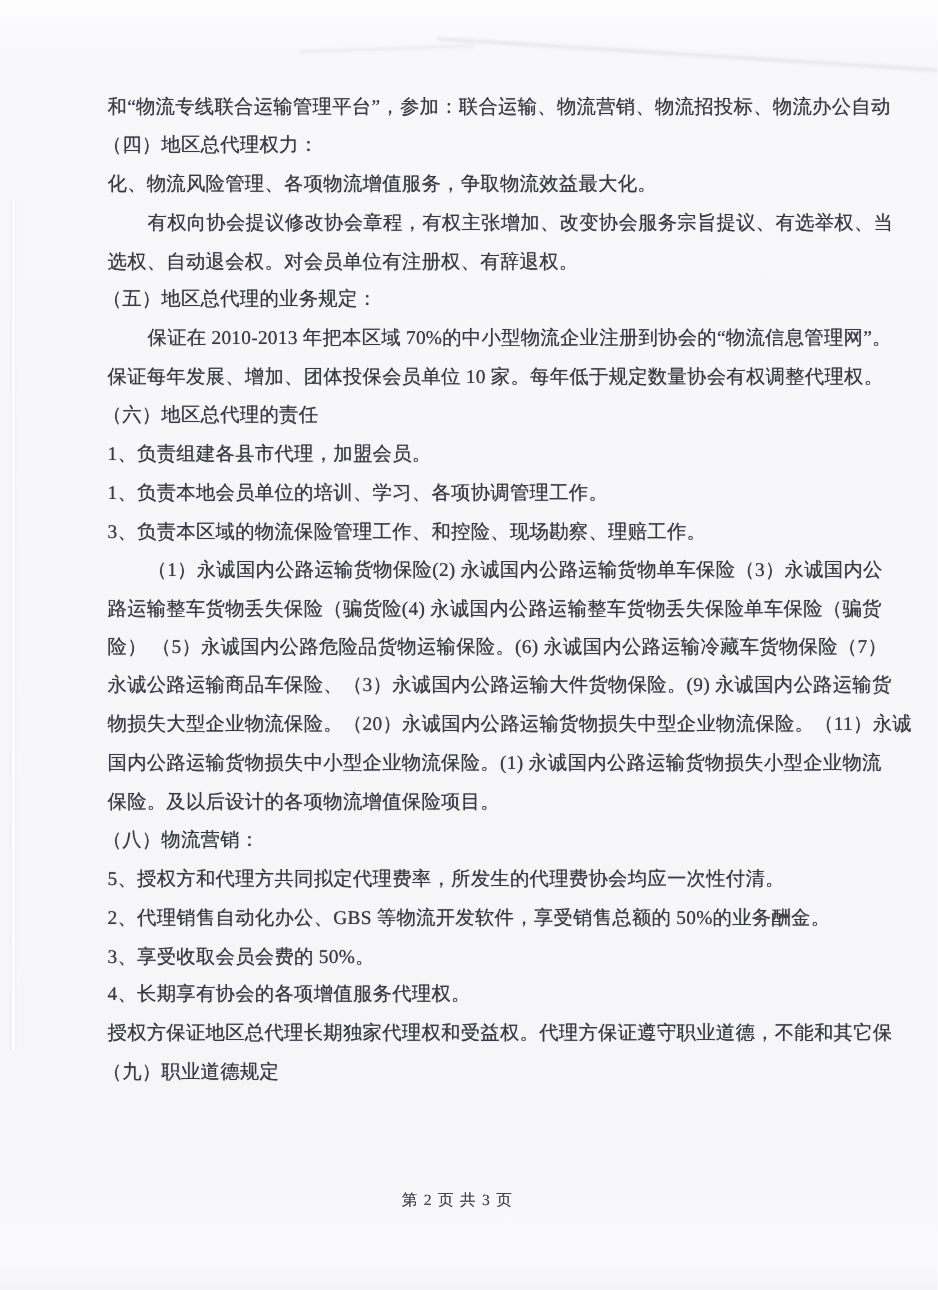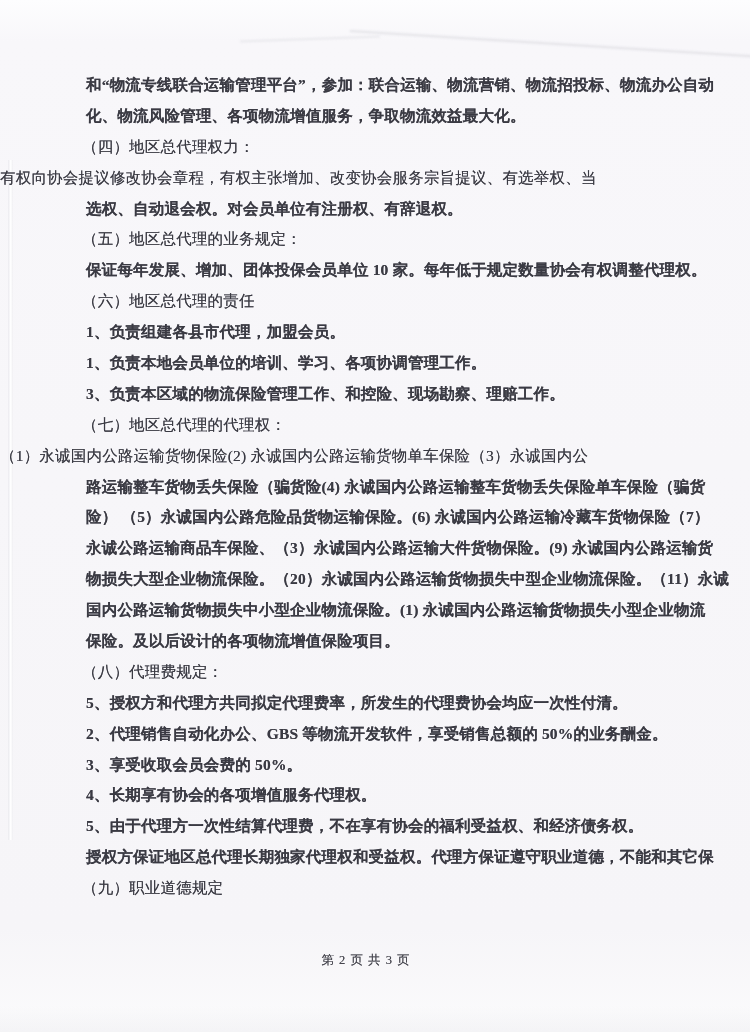--- a/index.html
+++ b/index.html
@@ -68,23 +68,23 @@
   .line {
     height: 30.9px;
     display: flex;
     align-items: center;
     font-size: 15.5px;
     color: #3a3a43;
     letter-spacing: 0.2px;
     white-space: pre;
     text-shadow: 0 0 0.6px rgba(58,58,67,0.75);
   }
-  .line.flush   { padding-left: 86px; font-weight: bold; }
+  .line.flush   { padding-left: 86px; }
   .line.section { padding-left: 82px; }
-  .line.para    { }
+  .line.para    { padding-left: 118px; }
   .page-footer {
     position: absolute;
     top: 952px;
     left: 366px;
     transform: translateX(-50%);
     font-size: 12.5px;
     color: #45454e;
     letter-spacing: 1px;
     white-space: pre;
     text-shadow: 0 0 0.5px rgba(64,64,72,0.7);
@@ -92,42 +92,41 @@
 </style>
 </head>
 <body>
 
 <div class="scan-page">
   <div class="crease"></div>
   <div class="crease2"></div>
   <div class="left-streak"></div>
   <div class="content" id="doc-content">
       <div class="line flush">和“物流专线联合运输管理平台”，参加：联合运输、物流营销、物流招投标、物流办公自动</div>
+      <div class="line section">（四）地区总代理权力：</div>
       <div class="line flush">化、物流风险管理、各项物流增值服务，争取物流效益最大化。</div>
-      <div class="line section">（四）地区总代理权力：</div>
       <div class="line para">有权向协会提议修改协会章程，有权主张增加、改变协会服务宗旨提议、有选举权、当</div>
       <div class="line flush">选权、自动退会权。对会员单位有注册权、有辞退权。</div>
       <div class="line section">（五）地区总代理的业务规定：</div>
+      <div class="line para">保证在 2010-2013 年把本区域 70%的中小型物流企业注册到协会的“物流信息管理网”。</div>
       <div class="line flush">保证每年发展、增加、团体投保会员单位 10 家。每年低于规定数量协会有权调整代理权。</div>
       <div class="line section">（六）地区总代理的责任</div>
       <div class="line flush">1、负责组建各县市代理，加盟会员。</div>
       <div class="line flush">1、负责本地会员单位的培训、学习、各项协调管理工作。</div>
       <div class="line flush">3、负责本区域的物流保险管理工作、和控险、现场勘察、理赔工作。</div>
-      <div class="line section">（七）地区总代理的代理权：</div>
       <div class="line para">（1）永诚国内公路运输货物保险(2) 永诚国内公路运输货物单车保险（3）永诚国内公</div>
       <div class="line flush">路运输整车货物丢失保险（骗货险(4) 永诚国内公路运输整车货物丢失保险单车保险（骗货</div>
       <div class="line flush">险） （5）永诚国内公路危险品货物运输保险。(6) 永诚国内公路运输冷藏车货物保险（7）</div>
       <div class="line flush">永诚公路运输商品车保险、（3）永诚国内公路运输大件货物保险。(9) 永诚国内公路运输货</div>
       <div class="line flush">物损失大型企业物流保险。（20）永诚国内公路运输货物损失中型企业物流保险。（11）永诚</div>
       <div class="line flush">国内公路运输货物损失中小型企业物流保险。(1) 永诚国内公路运输货物损失小型企业物流</div>
       <div class="line flush">保险。及以后设计的各项物流增值保险项目。</div>
-      <div class="line section">（八）代理费规定：</div>
+      <div class="line section">（八）物流营销：</div>
       <div class="line flush">5、授权方和代理方共同拟定代理费率，所发生的代理费协会均应一次性付清。</div>
       <div class="line flush">2、代理销售自动化办公、GBS 等物流开发软件，享受销售总额的 50%的业务酬金。</div>
       <div class="line flush">3、享受收取会员会费的 50%。</div>
       <div class="line flush">4、长期享有协会的各项增值服务代理权。</div>
-      <div class="line flush">5、由于代理方一次性结算代理费，不在享有协会的福利受益权、和经济债务权。</div>
       <div class="line flush">授权方保证地区总代理长期独家代理权和受益权。代理方保证遵守职业道德，不能和其它保</div>
       <div class="line section">（九）职业道德规定</div>
     </div>
   <div class="page-footer">第 2 页 共 3 页</div>
   <div class="edge-shade-bottom"></div>
 </div>
 
 </body></html>

